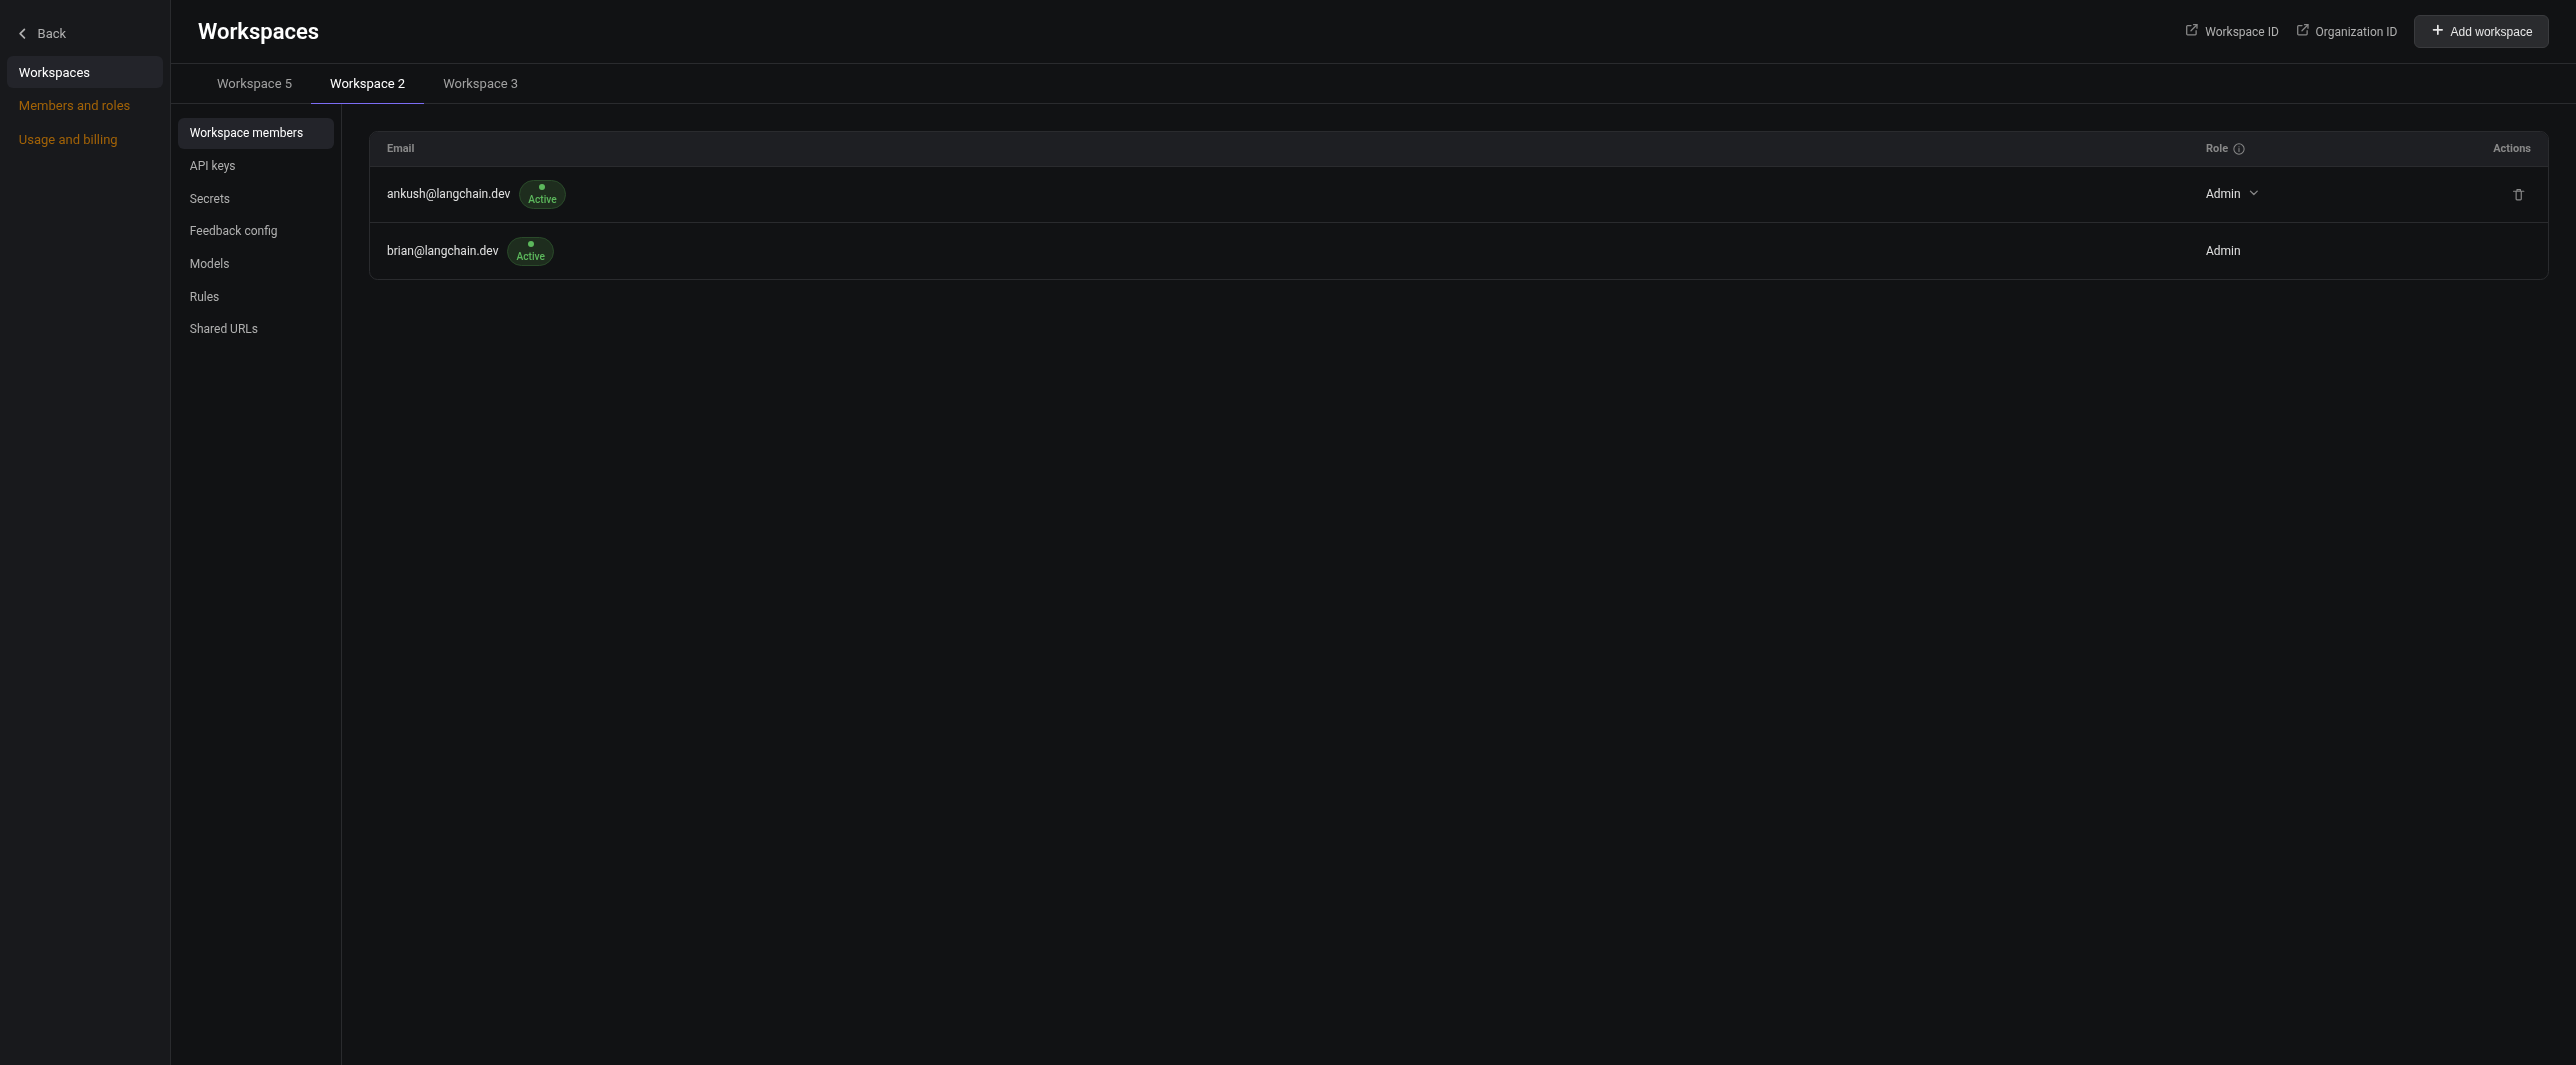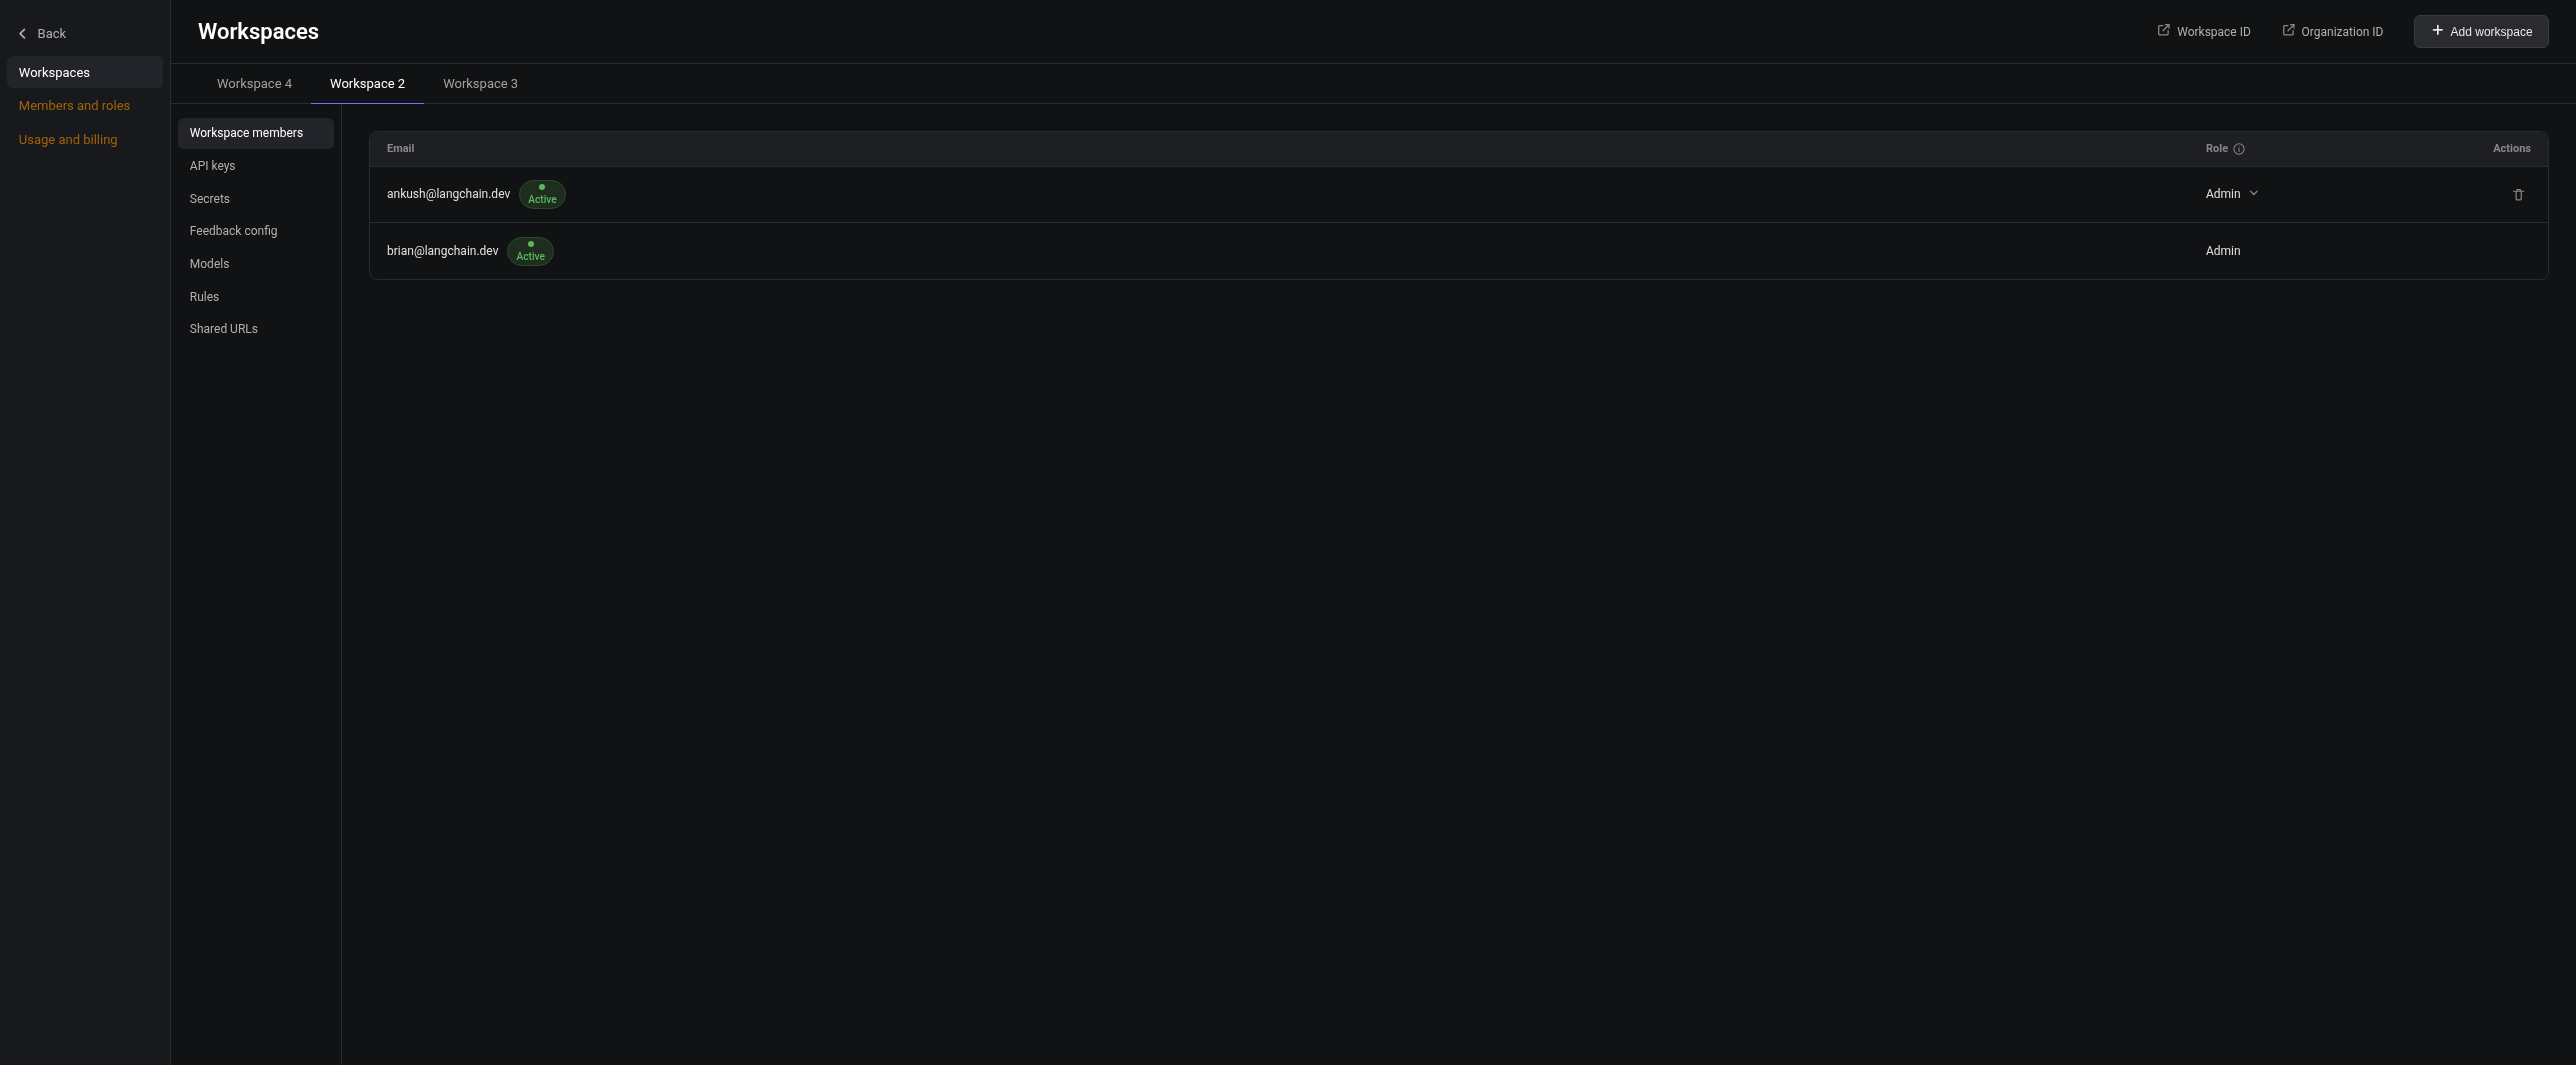--- a/index.html
+++ b/index.html
@@ -85,21 +85,21 @@
 
     .header-title {
       font-size: 22px;
       font-weight: 600;
       color: #fff;
     }
 
     .header-actions {
       display: flex;
       align-items: center;
-      gap: 31px;
+      gap: 17px;
     }
 
     .header-link {
       display: flex;
       align-items: center;
       gap: 6px;
       color: #b0b0b0;
       cursor: pointer;
       font-size: 12px;
       text-decoration: none;
@@ -372,21 +372,21 @@
             <path d="M8 3V13M3 8H13" stroke="#e8e8e8" stroke-width="2" stroke-linecap="round"></path>
           </svg>
         </span>
         <span>Add workspace</span>
       </button>
     </div>
   </div>
 
   <div class="tabs">
     <div class="tab">
-      <span>Workspace 4</span>
+      <span>Workspace 5</span>
     </div>
     <div class="tab active">
       <span>Workspace 2</span>
     </div>
     <div class="tab">
       <span>Workspace 3</span>
     </div>
   </div>
 
   <div class="content">

